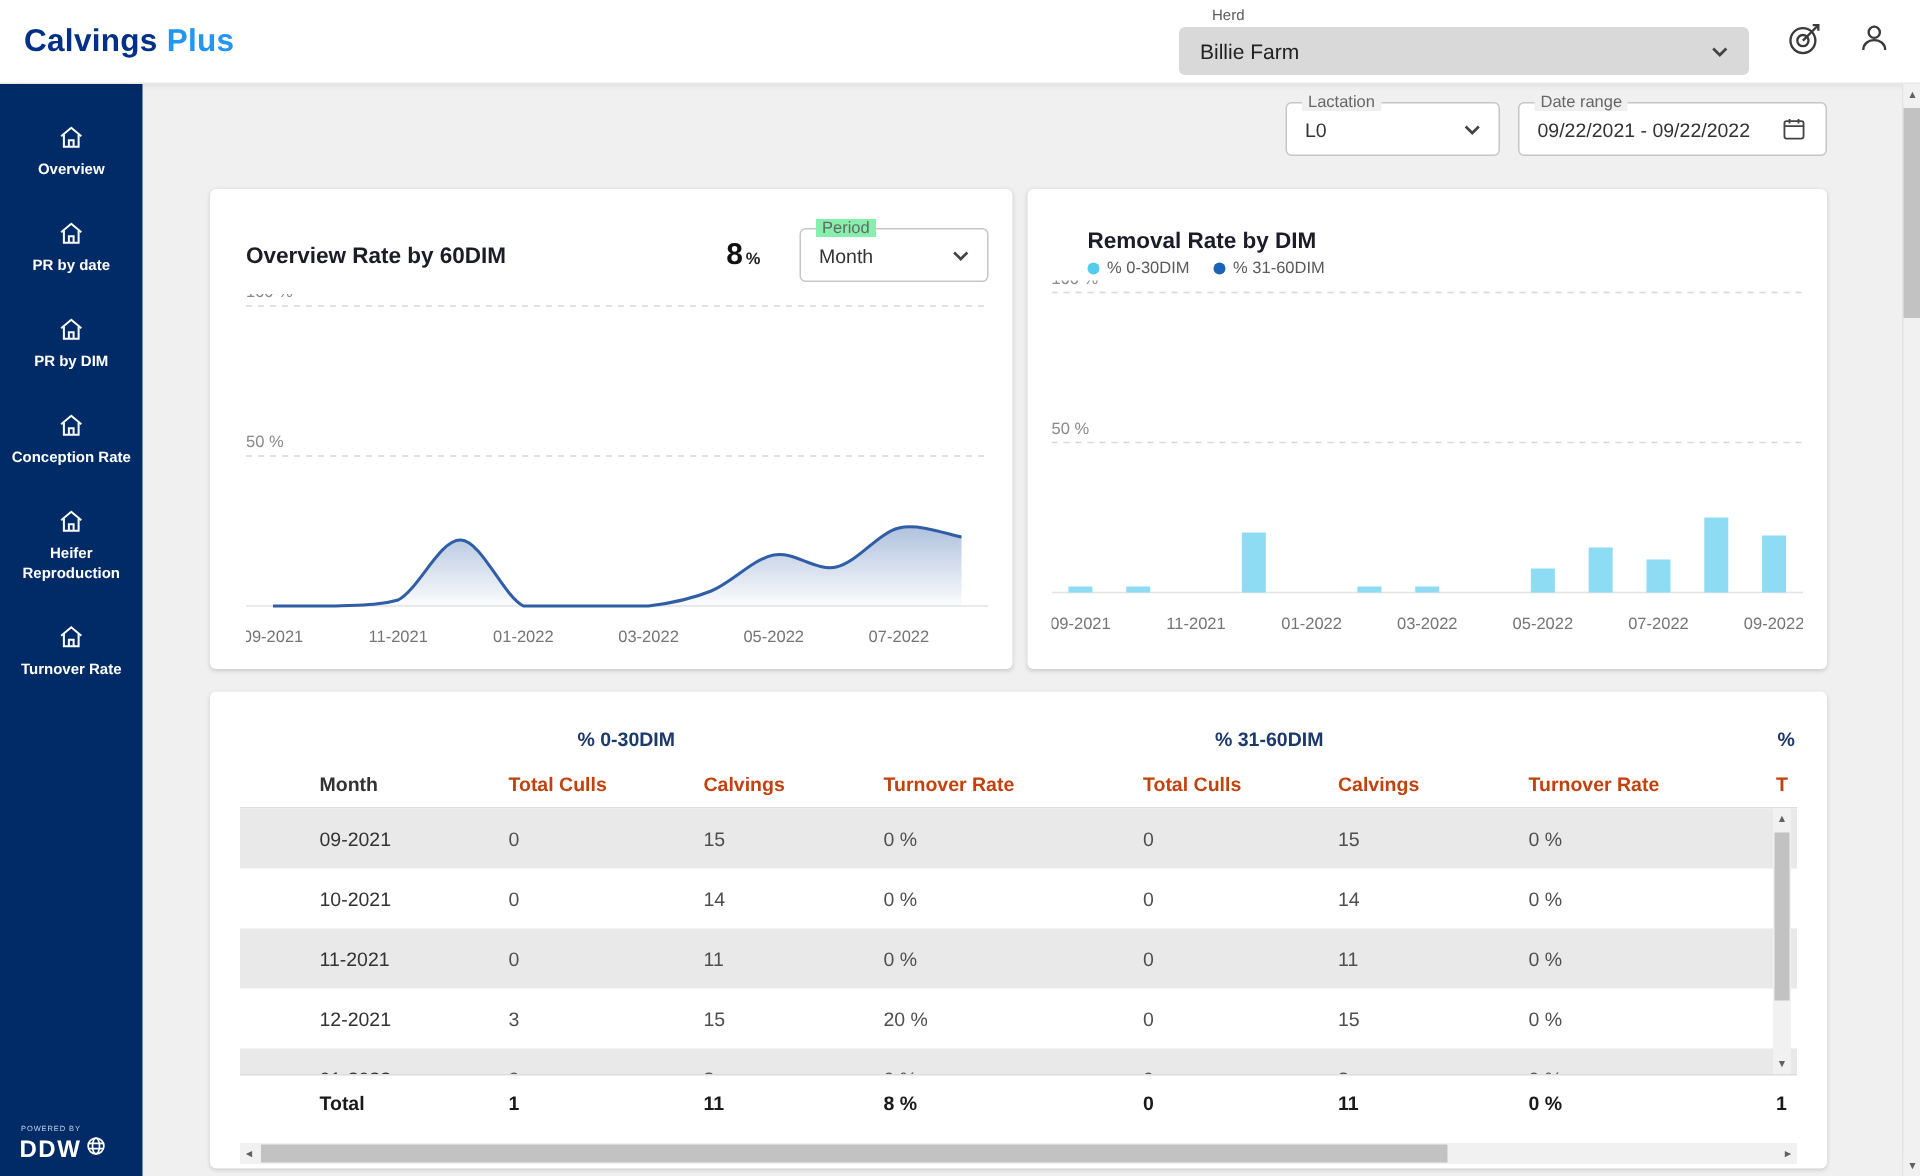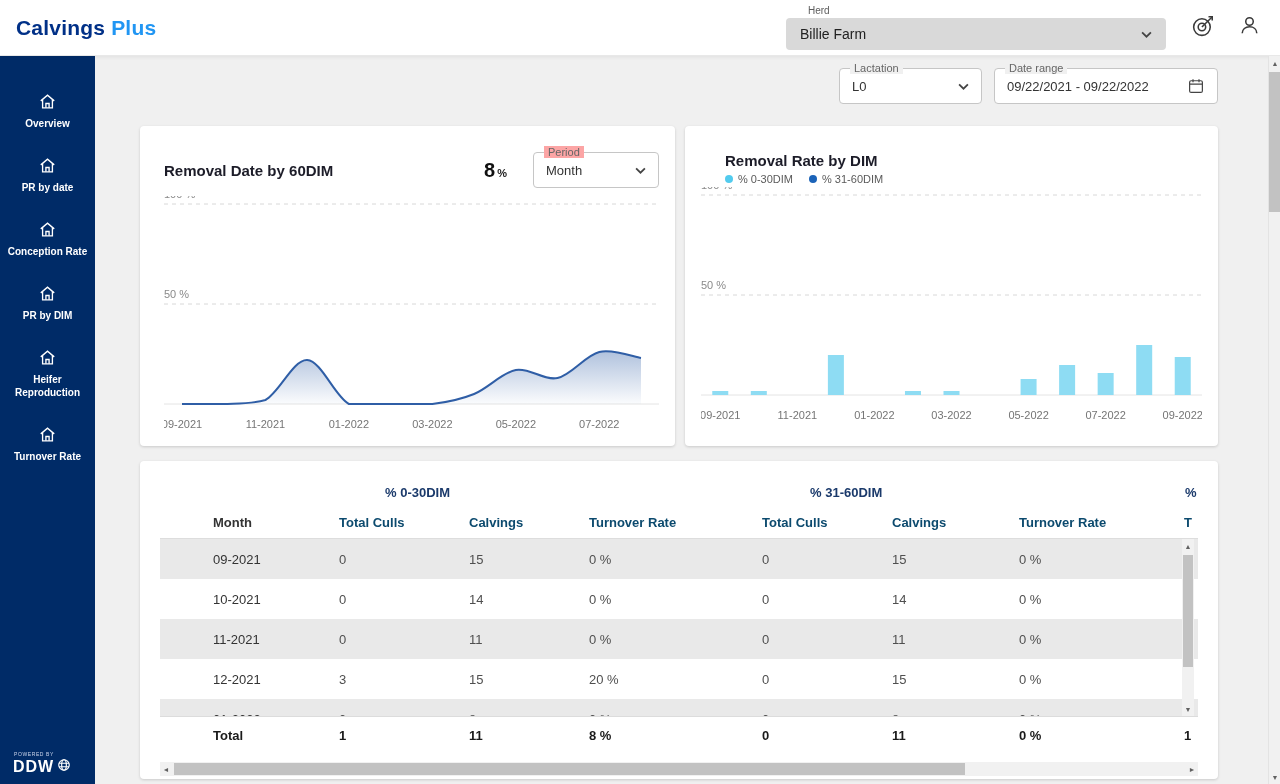--- a/index.html
+++ b/index.html
@@ -13,41 +13,41 @@
   .logo-plus { color:#2196f3; margin-left:6px; }
   .top-spacer { flex:1; }
   .herd-wrap { width:380px; margin-right:22px; display:flex; flex-direction:column; justify-content:flex-start; }
   .herd-label { font-size:10px; color:#5c5c5c; margin:0 0 2px 22px; line-height:11px; }
   .herd-select { height:32px; background:#d9d9d9; border-radius:4px; display:flex; align-items:center; padding:16px 14px; cursor:pointer;gap:24px; }
   .herd-value { font-size:14px; color:#222; flex:1; }
   .top-icon { width:30px; height:30px; display:flex; align-items:center; justify-content:center; margin-right:16px; cursor:pointer; }
 
   
   .sidebar { position:absolute; top:56px; left:0; bottom:0; width:95px; background:#002b67; z-index:10; }
-  #sidebar-nav { padding-top:24px; }
+  #sidebar-nav { padding-top:14px; }
   .side-item { display:flex; flex-direction:column; align-items:center; padding:12px 4px 14px; cursor:pointer; text-align:center; }
   .side-item.active { background:#0a94d1; }
   .side-icon { color:#fff; height:20px; }
   .side-label { margin-top:5px; font-size:10px; font-weight:600; color:#fff; line-height:13px; }
   .side-footer { position:absolute; bottom:8px; left:0; right:0; text-align:center; }
   .powered { font-size:5px; letter-spacing:.6px; color:#c9d4ea; margin-bottom:1px; text-align:left; padding-left:14px; }
   .ddw-row { display:flex; align-items:center; justify-content:flex-start; gap:3px; padding-left:13px; }
   .ddw { color:#fff; font-weight:800; font-size:16px; letter-spacing:1px; }
 
   
   .main { position:absolute; top:56px; left:95px; right:12px; bottom:0; background:#f0f0f0; padding:0 50px 0 45px; }
   .page-head { position:relative; height:70px; }
   .page-title { position:absolute; left:0; top:26px; font-size:22px; font-weight:700; color:#0d3c7c; }
   .filters { position:absolute; right:0; top:12px; display:flex; gap:12px; }
   .outlined { position:relative; height:36px; background:#fff; border:1px solid #c6c6c6; border-radius:4px; display:flex; align-items:center; padding:0 12px; cursor:pointer; }
   .f-label { position:absolute; top:-7px; left:10px; font-size:11px; color:#666; background:#f0f0f0; padding:0 4px; line-height:12px; }
-  .on-white .f-label { background:#fca5a5; }
+  .on-white .f-label { background:#86efac; }
   .f-value { font-size:13px; color:#333; flex:1; white-space:nowrap; }
   .sel-lactation { width:143px; }
-  .sel-daterange { width:224px; }
+  .sel-daterange { width:206px; }
   .sel-caret { margin-left:8px; display:flex; align-items:center; }
   .cal { margin-left:8px; display:flex; align-items:center; }
 
   
   .card { background:#fff; border-radius:4px; box-shadow:0 1px 3px rgba(0,0,0,.16); }
   .charts-row { display:flex; gap:10px; height:320px; }
   .chart-card-left { width:535px; padding:26px 16px 0 24px; }
   .chart-card-right { flex:1; padding:26px 16px 0 16px; }
   .chart-head { display:flex; align-items:center; margin-bottom:8px; }
   .chart-title { font-size:15px; font-weight:700; color:#1c1c28; flex:1; }
@@ -65,21 +65,21 @@
   .table-card { margin-top:15px; height:318px; position:relative; padding:16px 20px 0 20px; }
   .table-clip { position:relative; width:100%; overflow:hidden; }
   .table-inner { width:1408px; }
   .t-groups { display:grid; grid-template-columns:163px 423px 422px 400px; height:30px; align-items:center; }
   .tg { font-size:13px; font-weight:700; color:#1b3a6b; white-space:nowrap; }
   .tg.g1 { padding-left:62px; }
   .tg.g2 { padding-left:64px; }
   .tg.g3 { padding-left:17px; }
   .t-row { display:grid; grid-template-columns:163px 130px 120px 173px 130px 127px 165px 130px 120px 150px; }
   .t-cols { height:32px; align-items:center; border-bottom:1px solid #ddd; }
-  .t-cols .tc { font-size:13px; font-weight:700; color:#0c4a6e; }
+  .t-cols .tc { font-size:13px; font-weight:700; color:#c2410c; }
   .tc { padding-left:16px; white-space:nowrap; overflow:hidden; font-size:13px; color:#4f4f4f; }
   .tc:first-child { padding-left:53px; color:#333; }
   .t-body { height:177px; overflow:hidden; }
   .t-body .t-row { height:40px; align-items:center; }
   .t-body .t-row:nth-child(odd) { background:#e9e9e9; }
   .t-total { height:38px; align-items:center; border-top:1px solid #dcdcdc; }
   .t-total .tc { font-weight:700; color:#1a1a1a; }
 
   
   .sb-arrow { width:12px; height:14px; background:#f1f1f1; color:#616161; font-size:7px; display:flex; align-items:center; justify-content:center; cursor:pointer; user-select:none; }
@@ -148,29 +148,29 @@
               <path d="M10 20v-5.5h4V20"></path>
             </svg></span>
           <span class="side-label">PR by date</span>
         </div>
         <div class="side-item">
           <span class="side-icon"><svg viewBox="0 0 24 24" width="19" height="19" fill="none" stroke="currentColor" stroke-width="1.7">
               <path d="M3.5 11.2 12 4l8.5 7.2"></path>
               <path d="M5.8 9.5V20h12.4V9.5"></path>
               <path d="M10 20v-5.5h4V20"></path>
             </svg></span>
+          <span class="side-label">PR by DIM</span>
+        </div>
+        <div class="side-item">
+          <span class="side-icon"><svg viewBox="0 0 24 24" width="19" height="19" fill="none" stroke="currentColor" stroke-width="1.7">
+              <path d="M3.5 11.2 12 4l8.5 7.2"></path>
+              <path d="M5.8 9.5V20h12.4V9.5"></path>
+              <path d="M10 20v-5.5h4V20"></path>
+            </svg></span>
           <span class="side-label">Conception Rate</span>
-        </div>
-        <div class="side-item">
-          <span class="side-icon"><svg viewBox="0 0 24 24" width="19" height="19" fill="none" stroke="currentColor" stroke-width="1.7">
-              <path d="M3.5 11.2 12 4l8.5 7.2"></path>
-              <path d="M5.8 9.5V20h12.4V9.5"></path>
-              <path d="M10 20v-5.5h4V20"></path>
-            </svg></span>
-          <span class="side-label">PR by DIM</span>
         </div>
         <div class="side-item">
           <span class="side-icon"><svg viewBox="0 0 24 24" width="19" height="19" fill="none" stroke="currentColor" stroke-width="1.7">
               <path d="M3.5 11.2 12 4l8.5 7.2"></path>
               <path d="M5.8 9.5V20h12.4V9.5"></path>
               <path d="M10 20v-5.5h4V20"></path>
             </svg></span>
           <span class="side-label">Heifer Reproduction</span>
         </div>
         <div class="side-item">
@@ -218,21 +218,21 @@
               </svg>
             </span>
         </div>
       </div>
     </div>
 
     <div class="charts-row">
 
       <section class="card chart-card-left">
         <div class="chart-head">
-          <div class="chart-title">Removal Date by 60DIM</div>
+          <div class="chart-title">Overview Rate by 60DIM</div>
           <div class="big-val"><span>8</span><span class="pct">%</span></div>
           <div class="outlined on-white sel-period">
             <span class="f-label">Period</span>
             <span class="f-value">Month</span>
             <span class="sel-caret">
                 <svg width="11" height="7" viewBox="0 0 10 6" fill="none" stroke="#444" stroke-width="1.6">
                   <path d="M1 1l4 4 4-4"></path>
                 </svg>
               </span>
           </div>

